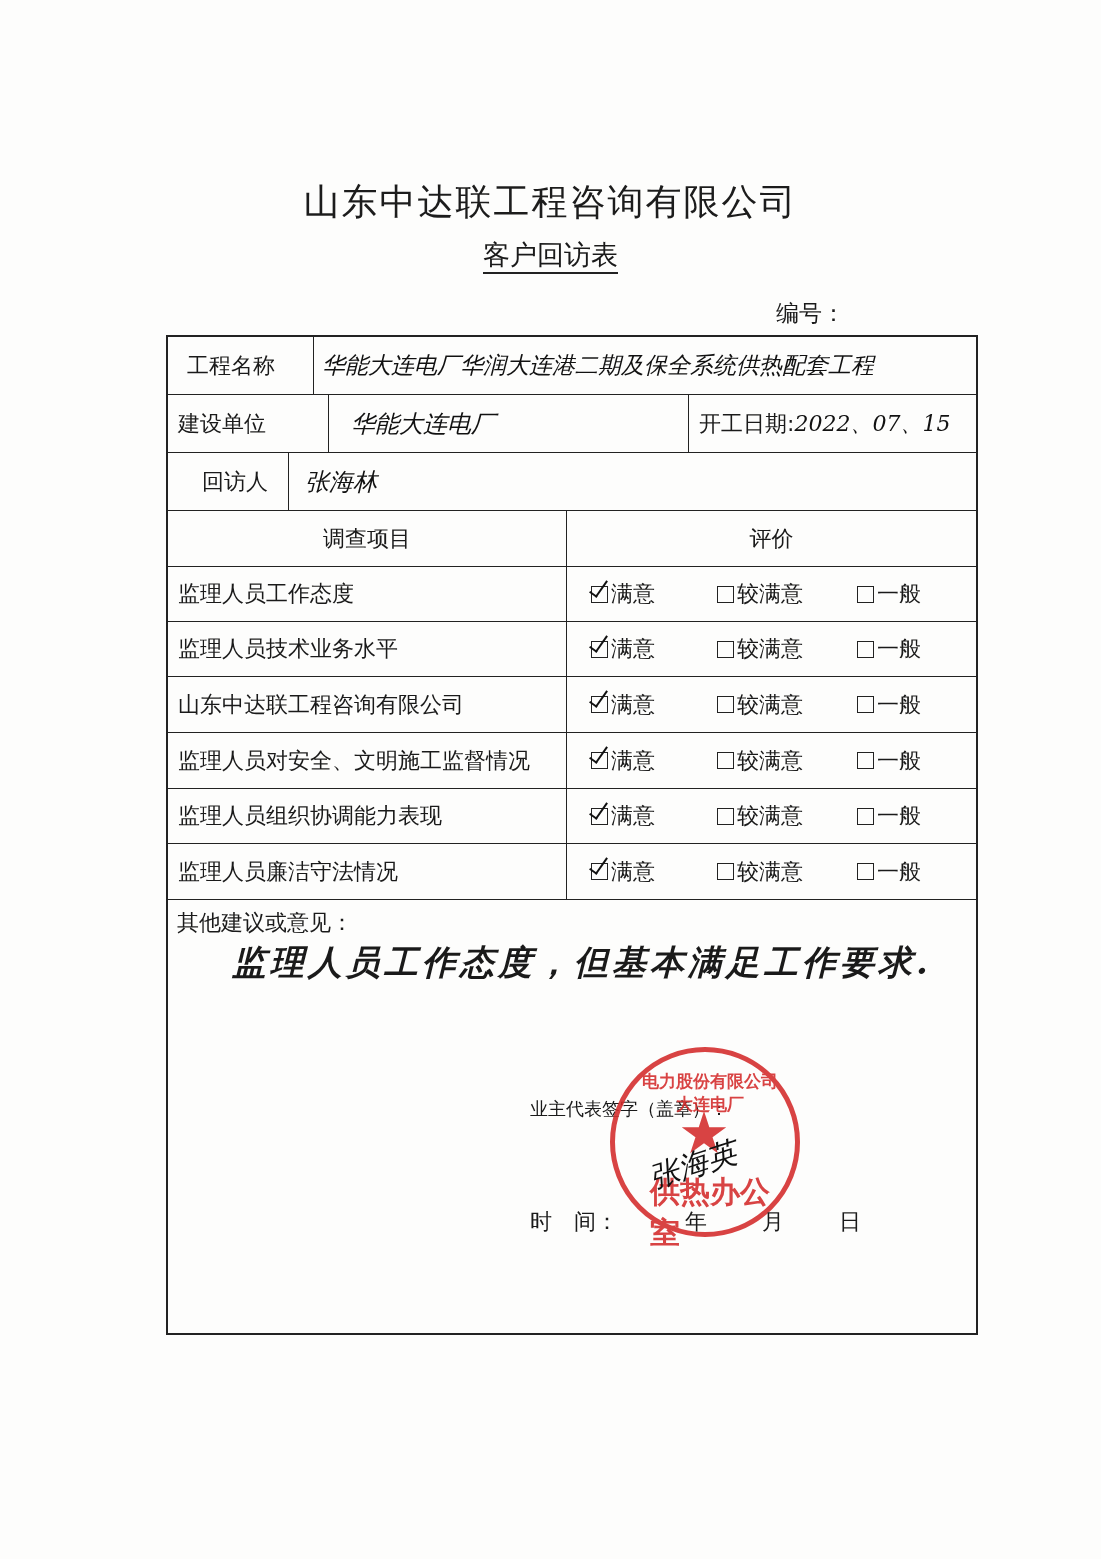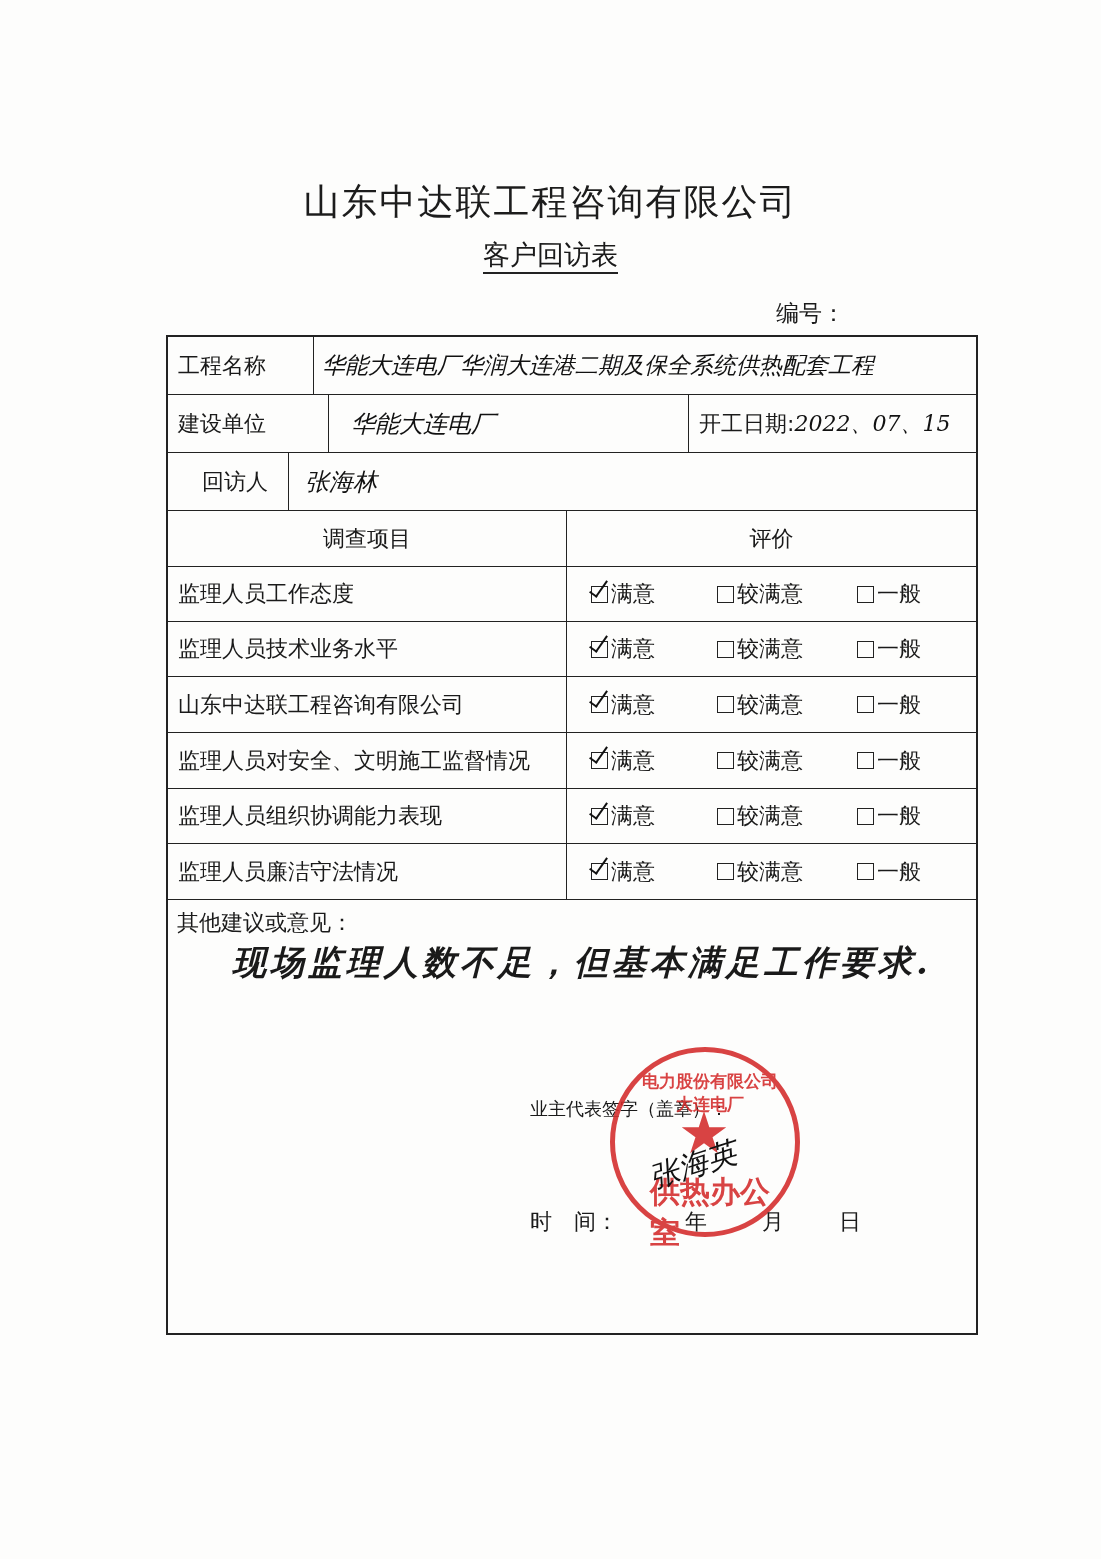--- a/index.html
+++ b/index.html
@@ -64,21 +64,21 @@
 </head>
 <body>
 
 <div class="company-title">山东中达联工程咨询有限公司</div>
 <div class="form-title"><span>客户回访表</span></div>
 <div class="serial">编号：</div>
 
 <div class="form">
 
   <div class="row" style="top:0;height:58px;">
-    <div class="cell label" style="left:0;width:120px;">工程名称</div>
+    <div class="cell label" style="left:9px;width:120px;">工程名称</div>
     <div class="cell vline hand" style="left:120px;right:0;padding-left:8px;font-size:23px;margin-left:25px;">华能大连电厂华润大连港二期及保全系统供热配套工程</div>
   </div>
 
   <div class="row" style="top:58px;height:58px;">
     <div class="cell label" style="left:0;width:120px;">建设单位</div>
     <div class="cell vline hand" style="left:120px;width:400px;padding-left:22px;margin-left:40px;">华能大连电厂</div>
     <div class="cell vline" style="left:520px;right:0;padding-left:10px;">
       <span>开工日期:</span>
       <span class="hand" style="font-size:22px;">2022、07、15</span>
     </div>
@@ -192,21 +192,21 @@
         </div>
       <div class="opt" style="left:290px;">
           <span class="box"></span>
           <span>一般</span>
         </div>
     </div>
   </div>
 
   <div style="position:absolute;left:0;right:0;top:563px;bottom:0;">
     <div class="comments-label">其他建议或意见：</div>
-    <div class="comments-text">现场监理人数不足，但基本满足工作要求.</div>
+    <div class="comments-text">监理人员工作态度，但基本满足工作要求.</div>
   </div>
 
   <div class="owner-sign">业主代表签字（盖章）：</div>
 
   <div class="stamp">
     <div class="stamp-arc">电力股份有限公司大连电厂</div>
     <div class="stamp-star">★</div>
     <div class="stamp-bottom">供热办公室</div>
   </div>
 

